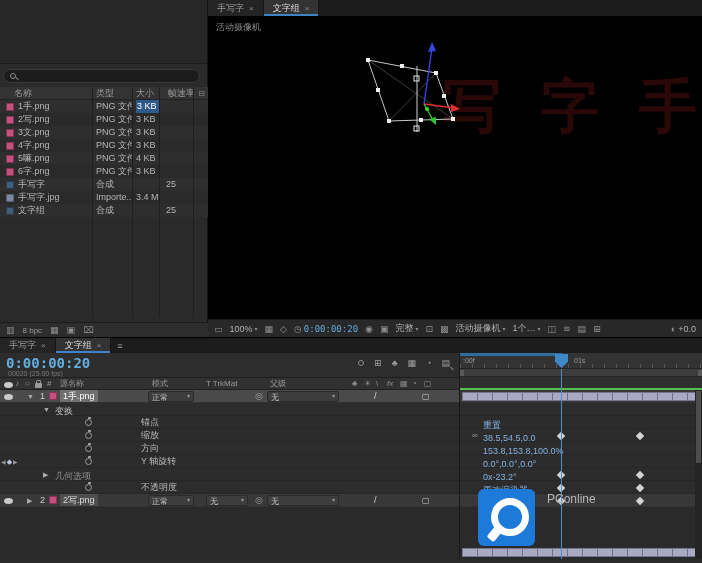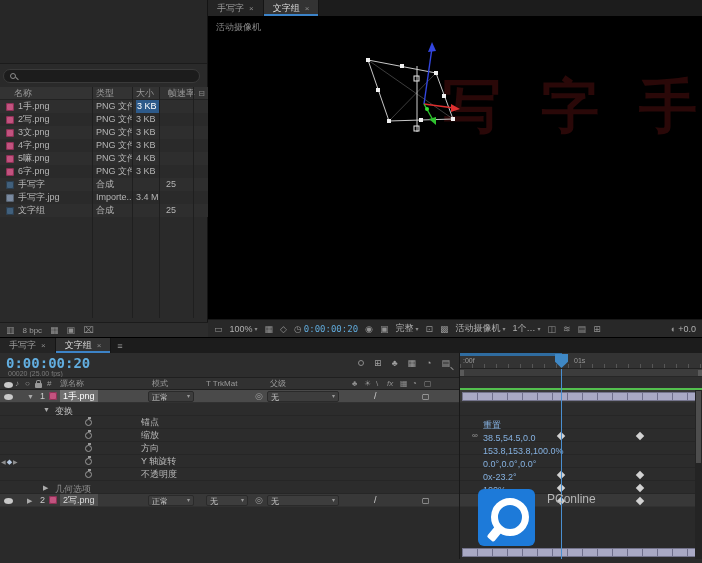--- a/index.html
+++ b/index.html
@@ -404,29 +404,29 @@
 
       <div class="trow prop">
         <span class="kfnav"><u>◀</u><b>◆</b><u>▶</u></span>
         <i class="sw"></i>
         <span class="plabel">Y 轴旋转</span>
         <span class="pvalue">0x-23.2°</span>
       </div>
 
 
       <div class="trow prop">
+        <span class="gtw">▶</span>
+        <span class="glabel dim">几何选项</span>
+        <span class="pvalue">更改渲染器...</span>
+      </div>
+
+      <div class="trow prop">
         <i class="sw"></i>
         <span class="plabel">不透明度</span>
         <span class="pvalue">100%</span>
-      </div>
-
-      <div class="trow prop">
-        <span class="gtw">▶</span>
-        <span class="glabel dim">几何选项</span>
-        <span class="pvalue">更改渲染器...</span>
       </div>
 
 
       <div class="trow layer">
         <i class="eyei"></i>
         <span class="twl">▶</span>
         <span class="lnum">2</span>
         <i class="chip8"></i>
         <span class="lname">2写.png</span>
         <span class="dd mdd">

